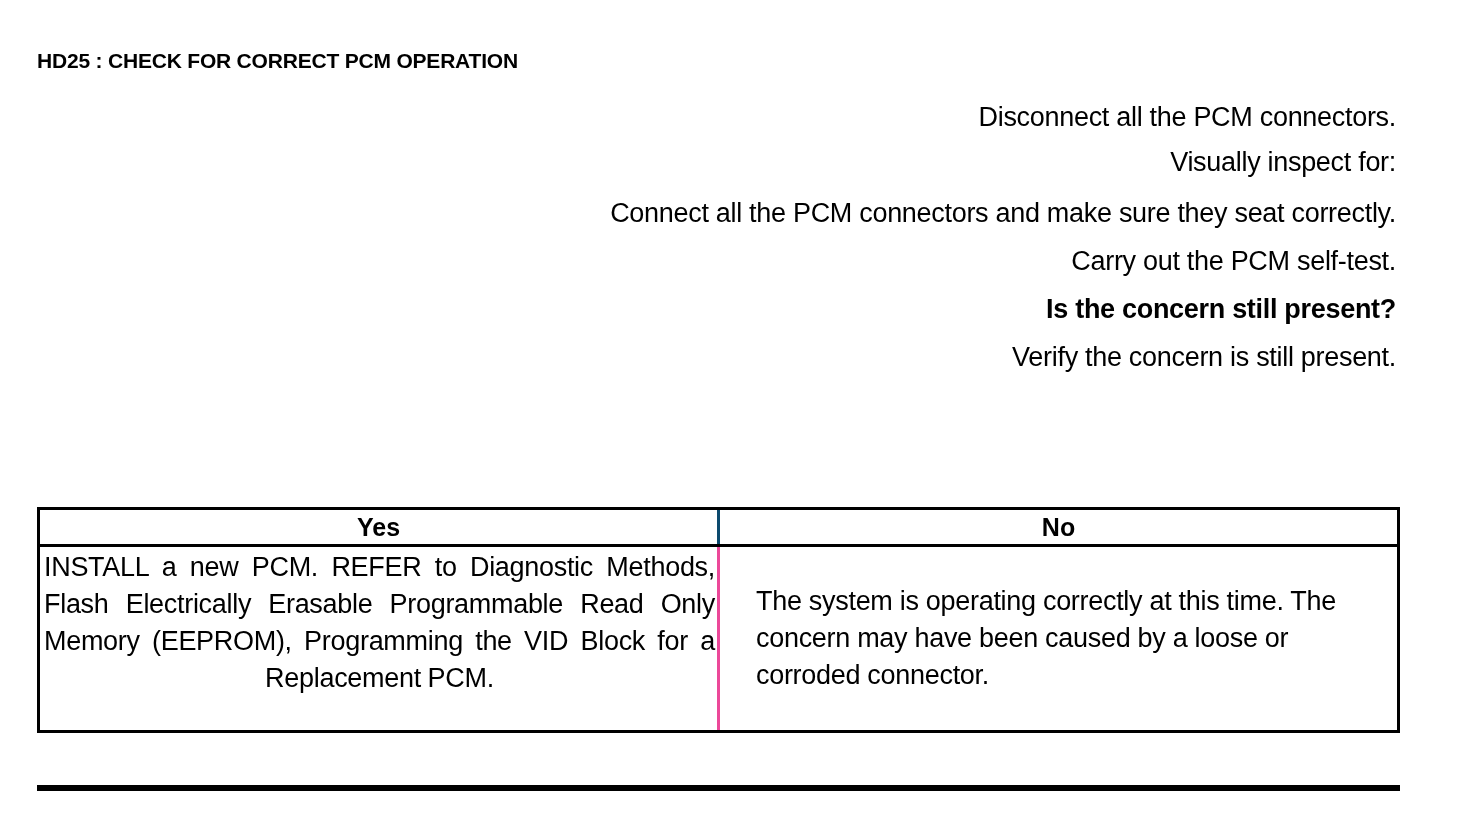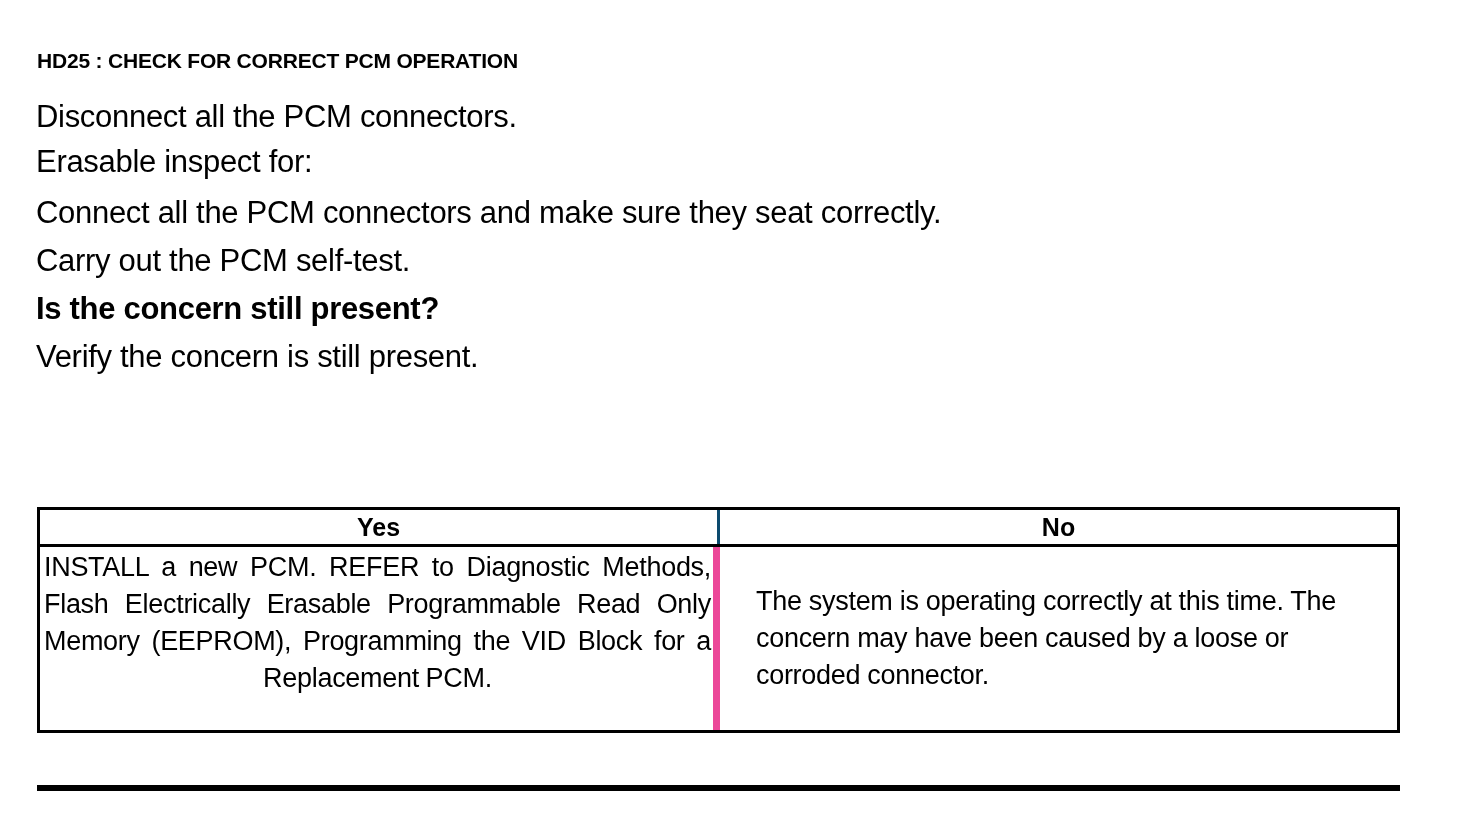--- a/index.html
+++ b/index.html
@@ -37,24 +37,25 @@
   }
 
   
   .procedure {
     position: absolute;
     left: 36px;
     top: 93px;
     width: 1360px;
   }
   .step {
-    font-size: 31px;
+    font-size: 27px;
     line-height: 48px;
     white-space: nowrap;
     letter-spacing: -0.3px;
+    text-align: right;
   }
   .step.bold {
     font-weight: bold;
   }
   .sub-list {
     margin: 0;
   }
   .sub-item {
     font-size: 27px;
     line-height: 38px;
@@ -98,21 +99,21 @@
     flex: 0 0 680px;
   }
   .col-no {
     flex: 1 1 auto;
     box-sizing: border-box;
   }
   .table-header-row .col-yes {
     border-right: 3px solid #0c4a6e;
   }
   .table-body-row .col-yes {
-    border-right: 7px solid #ec4899;
+    border-right: 3px solid #ec4899;
   }
   .header-cell {
     display: flex;
     align-items: center;
     justify-content: center;
     font-size: 25px;
     font-weight: bold;
     line-height: 31px;
     height: 100%;
   }
@@ -154,21 +155,21 @@
 <body>
 
 <div class="page">
 
   <div class="section-heading">HD25 : CHECK FOR CORRECT PCM OPERATION</div>
 
   <div class="procedure">
 
     <div class="step">Disconnect all the PCM connectors.</div>
 
-    <div class="step tight">Erasable inspect for:</div>
+    <div class="step tight">Visually inspect for:</div>
 
 
     <div class="gap-after"></div>
 
     <div class="step">Connect all the PCM connectors and make sure they seat correctly.</div>
 
     <div class="step">Carry out the PCM self-test.</div>
 
     <div class="step bold">Is the concern still present?</div>
 

